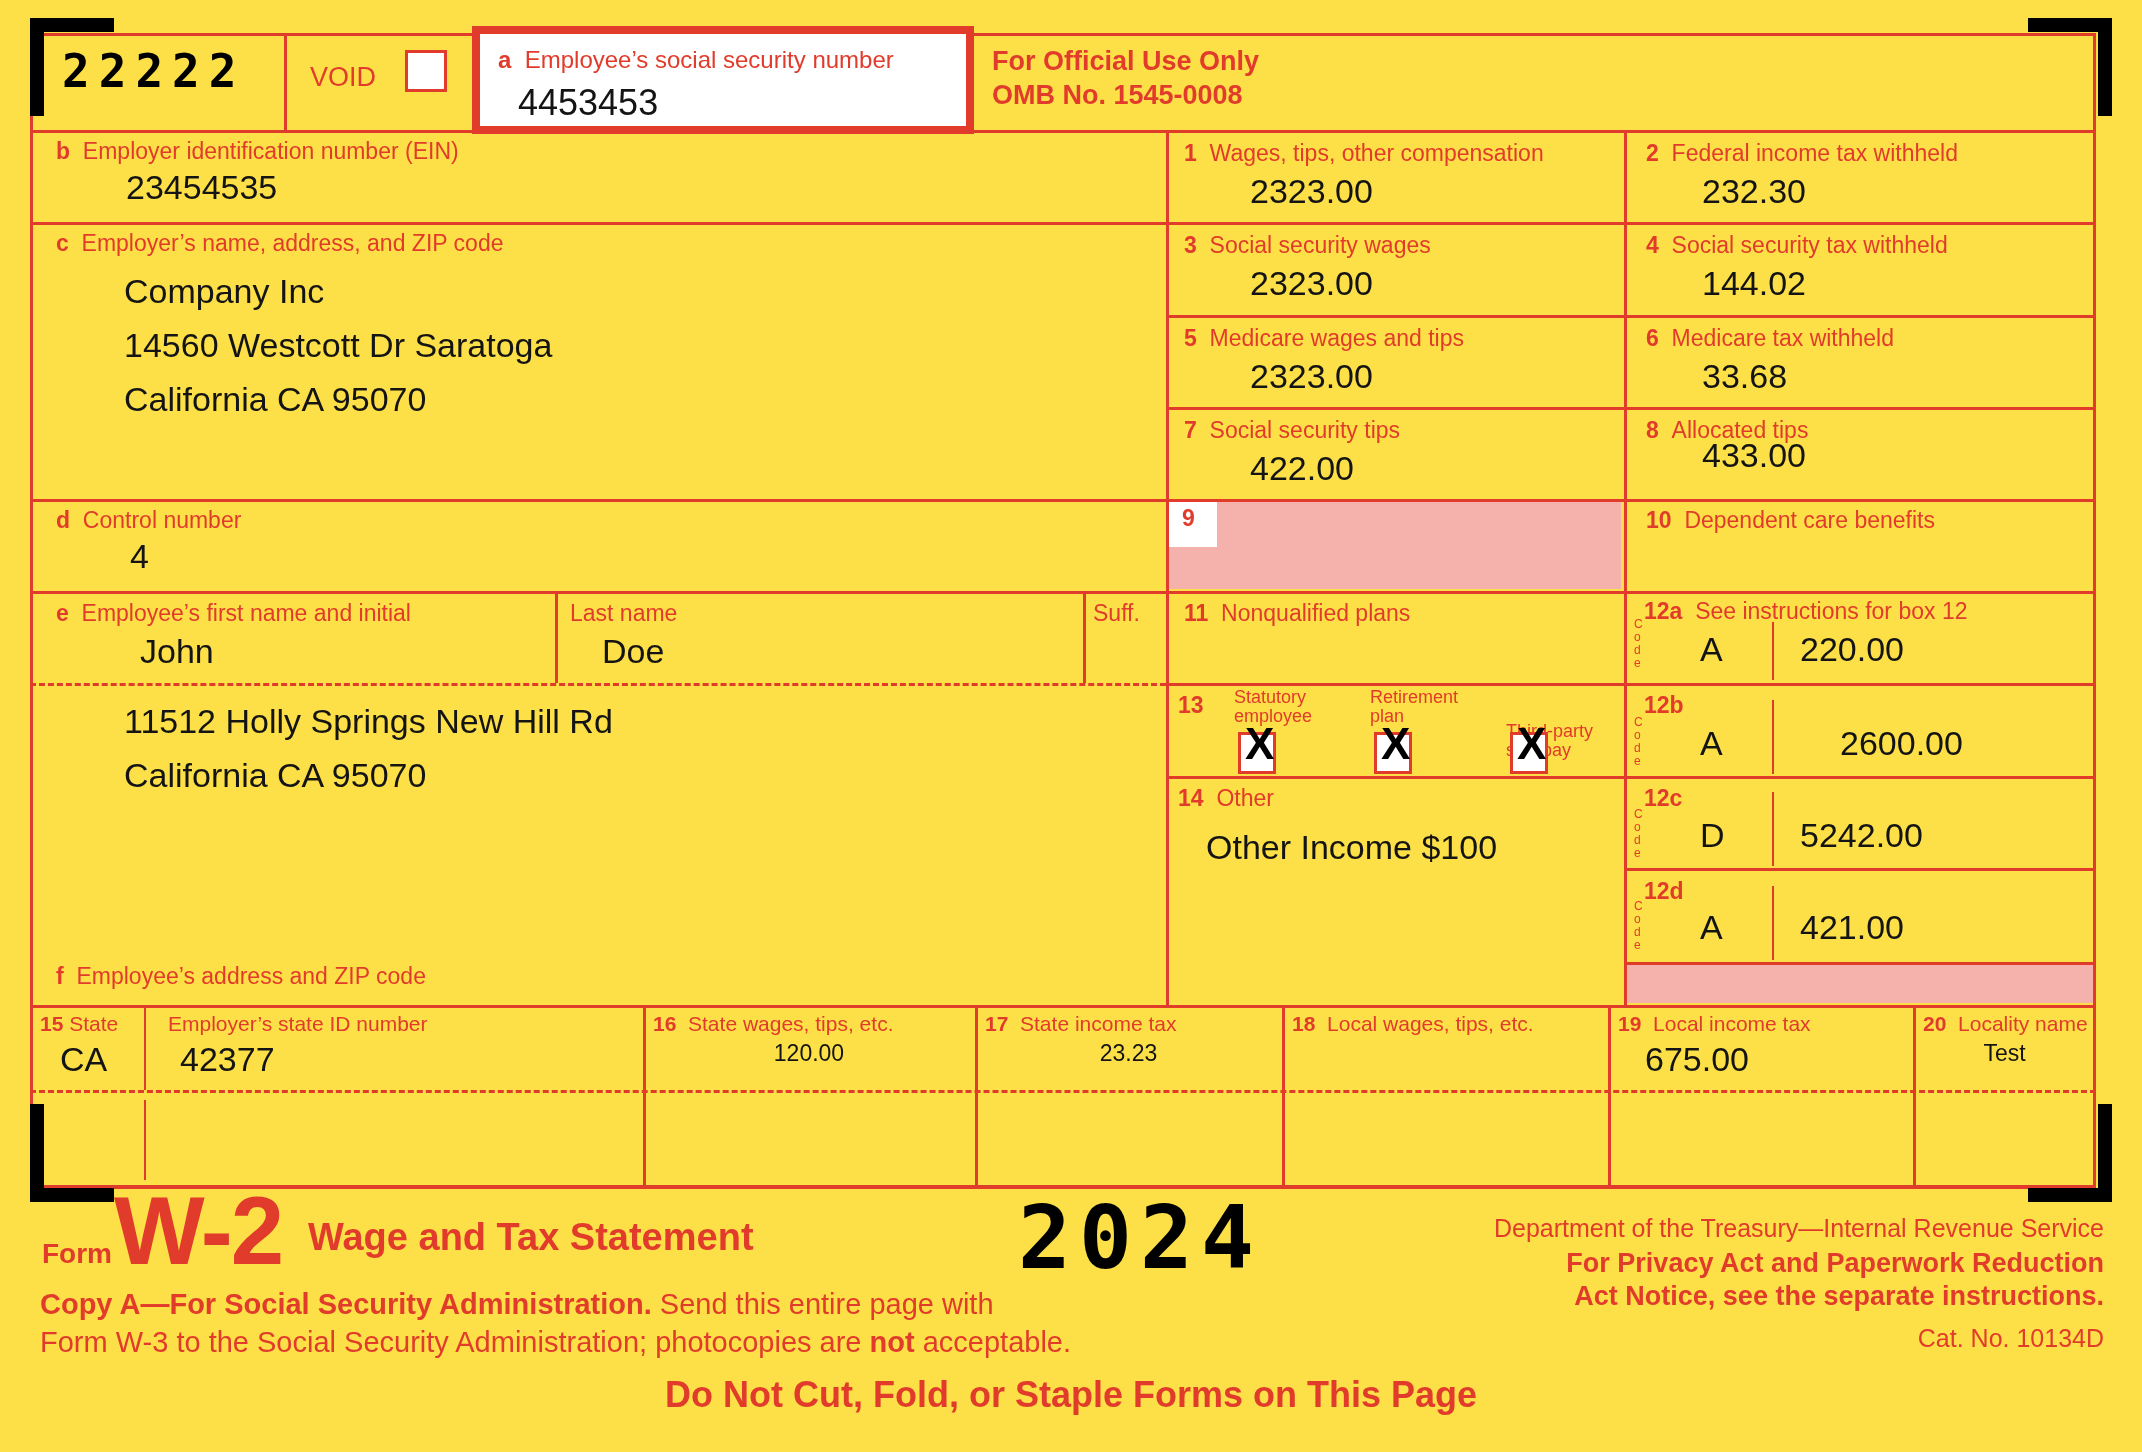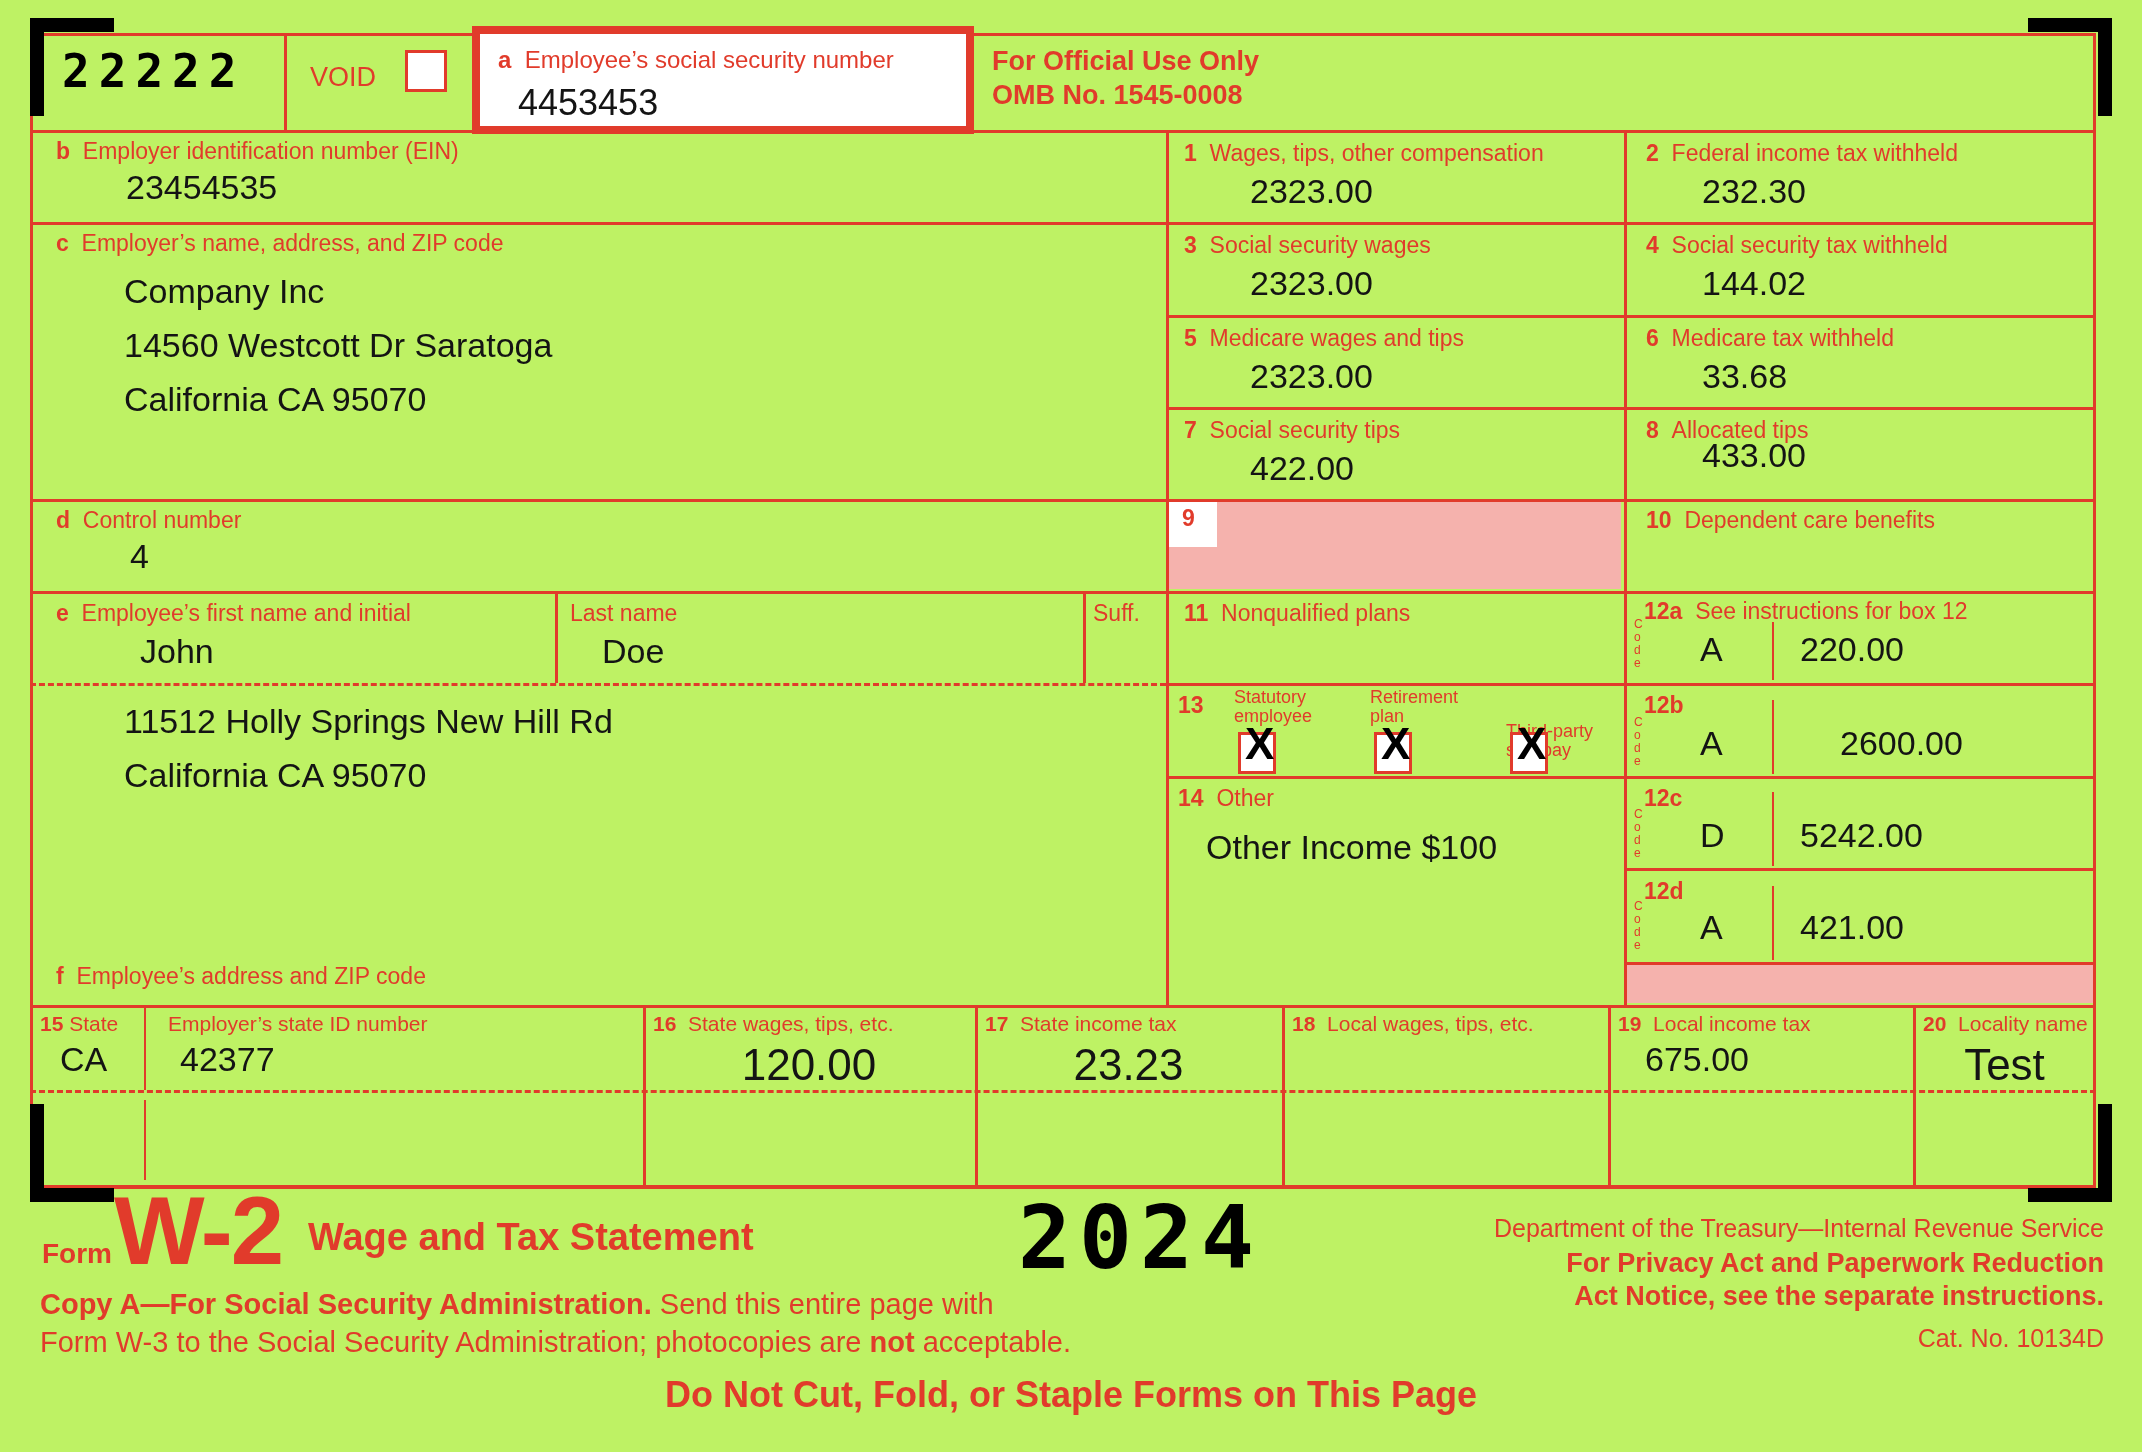--- a/index.html
+++ b/index.html
@@ -1,33 +1,33 @@
 <!DOCTYPE html>
 <html><head>
 <meta charset="utf-8">
 <style>
   :root{
     --red:#e13b2b;
     --pink:#f5b2ad;
     --ink:#141414;
   }
   html,body{margin:0;padding:0;background:#fff;}
-  #page{position:relative;width:2142px;height:1452px;background:#bef264;
+  #page{position:relative;width:2142px;height:1452px;background:#fde047;
         font-family:"Liberation Sans", sans-serif;overflow:hidden;}
   .hl,.vl{position:absolute;background:var(--red);}
   .hl{height:3px;} .vl{width:3px;}
   .dash{position:absolute;height:0;border-top:3px dashed var(--red);}
   .pink{position:absolute;background:var(--pink);}
   .corner{position:absolute;background:#000;}
   .lbl{position:absolute;color:var(--red);font-size:23px;white-space:nowrap;}
   .lbl b{font-weight:700;}
   .lbl-sm{position:absolute;color:var(--red);font-size:21px;white-space:nowrap;}
   .lbl-sm b{font-weight:700;}
   .val{position:absolute;color:var(--ink);font-size:34px;white-space:nowrap;}
-  .val-c{position:absolute;color:var(--ink);font-size:44px;white-space:nowrap;text-align:center;}
+  .val-c{position:absolute;color:var(--ink);font-size:23px;white-space:nowrap;text-align:center;}
   .mono{font-family:"DejaVu Sans Mono", monospace;font-weight:700;color:#000;}
   .boxa{position:absolute;left:472px;top:26px;width:502px;height:108px;
         box-sizing:border-box;border:8px solid var(--red);background:#fff;}
   .chk{position:absolute;box-sizing:border-box;border:3px solid var(--red);background:#fff;}
   .tiny{position:absolute;color:var(--red);font-size:18px;line-height:19px;white-space:nowrap;}
   .codeword{position:absolute;width:13px;font-size:12px;line-height:13px;color:var(--red);
             word-break:break-all;letter-spacing:0;}
   .xmark{position:absolute;color:#000;font-size:44px;font-weight:700;line-height:44px;}
 </style>
 </head>

